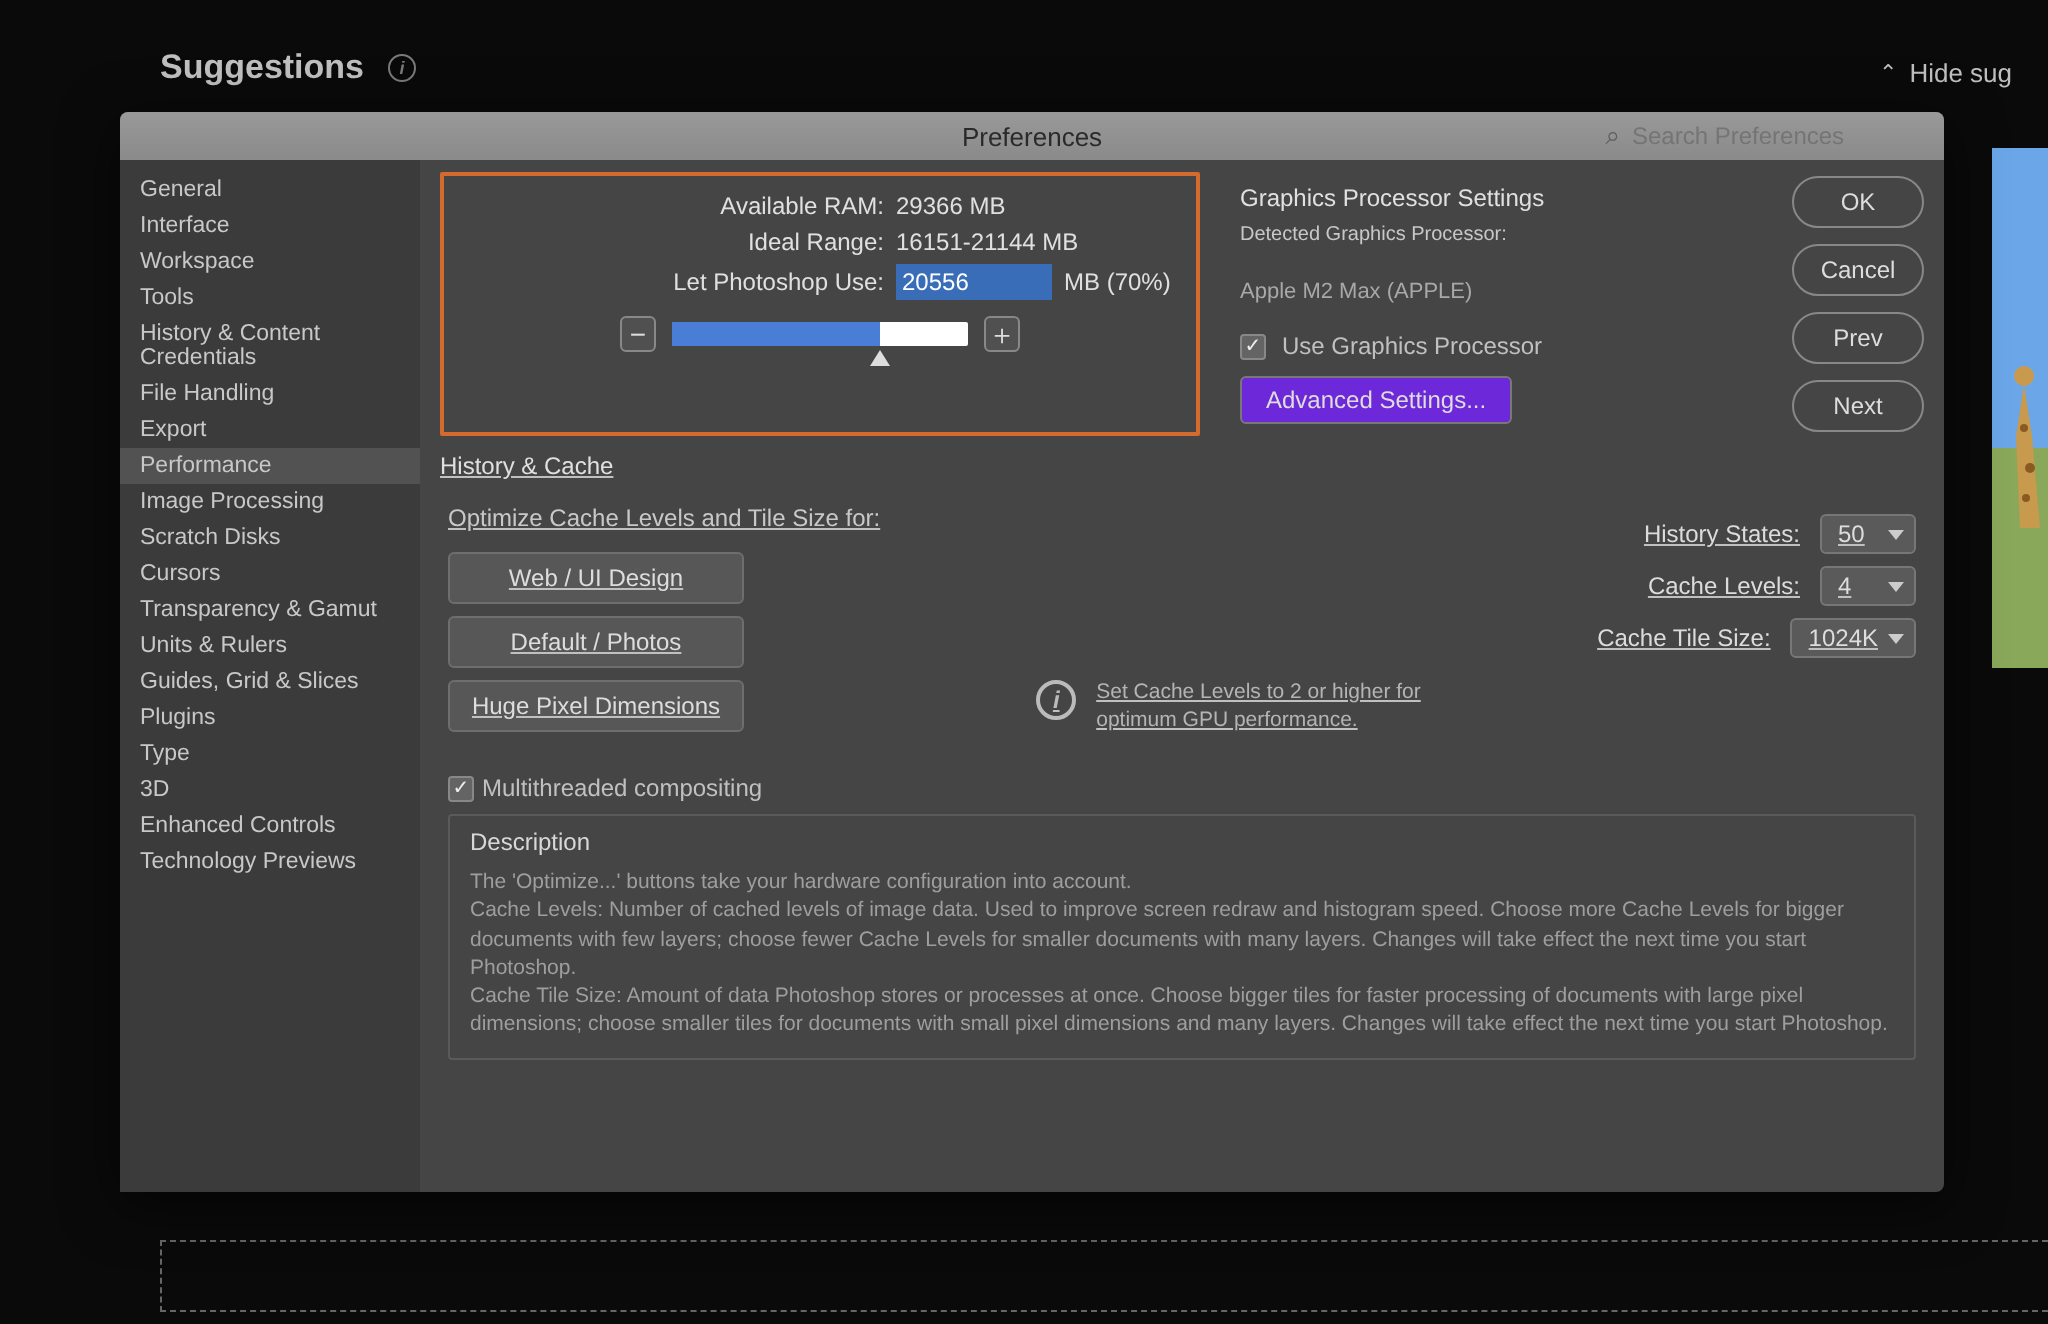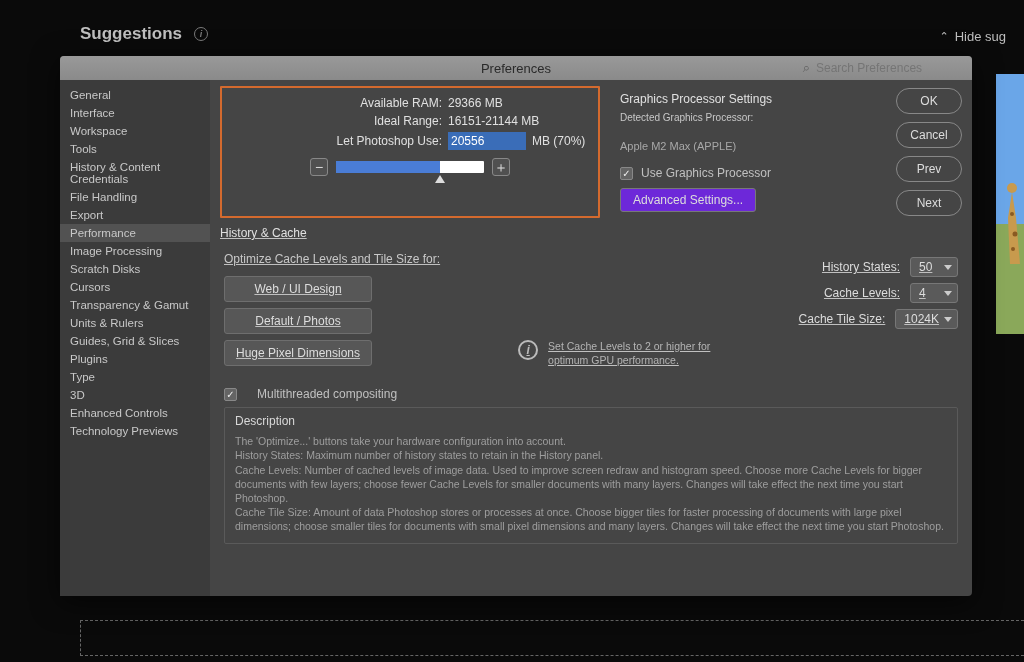--- a/index.html
+++ b/index.html
@@ -203,21 +203,21 @@
   border-left:4px solid transparent; border-right:4px solid transparent; border-top:5px solid #ccc;
 }
 .info-icon-big {
   width:20px;height:20px; border:2px solid #bbb; border-radius:50%;
   display:flex;align-items:center;justify-content:center;
   font-size:12px; color:#bbb; font-style:italic; font-weight:bold;
 }
 .tip-row { display:flex; gap:10px; margin-top:8px; padding-left:60px;}
 .tip-text { font-size:10.5px; color:#b4b4b4; line-height:1.3; max-width:170px; }
 
-.mt-row { display:flex; align-items:center; gap:20px; margin:14px 0 6px 4px; }
+.mt-row { display:flex; align-items:center; gap:4px; margin:14px 0 6px 4px; }
 
 .desc-box {
   margin:0 4px; border:1px solid #5a5a5a; border-radius:2px;
   padding:6px 10px 10px 10px;
 }
 .desc-title { font-size:12px; color:#d8d8d8; margin-bottom:6px; }
 .desc-text { font-size:10.5px; color:#9e9e9e; line-height:1.35; }
 
 
 .bg-img {
@@ -376,19 +376,18 @@
       </div>
 
       <div class="mt-row">
         <div class="checkbox"></div>
         <span>Multithreaded compositing</span>
       </div>
 
       <div class="desc-box">
         <div class="desc-title">Description</div>
         <div class="desc-text">The 'Optimize...' buttons take your hardware configuration into account.</div>
-        <div class="desc-text">History States: Maximum number of history states to retain in the History panel.</div>
         <div class="desc-text">Cache Levels: Number of cached levels of image data.  Used to improve screen redraw and histogram speed.  Choose more Cache Levels for bigger documents with few layers; choose fewer Cache Levels for smaller documents with many layers. Changes will take effect the next time you start Photoshop.</div>
         <div class="desc-text">Cache Tile Size: Amount of data Photoshop stores or processes at once. Choose bigger tiles for faster processing of documents with large pixel dimensions; choose smaller tiles for documents with small pixel dimensions and many layers. Changes will take effect the next time you start Photoshop.</div>
       </div>
     </div>
   </div>
 </div>
 
 </body></html>

